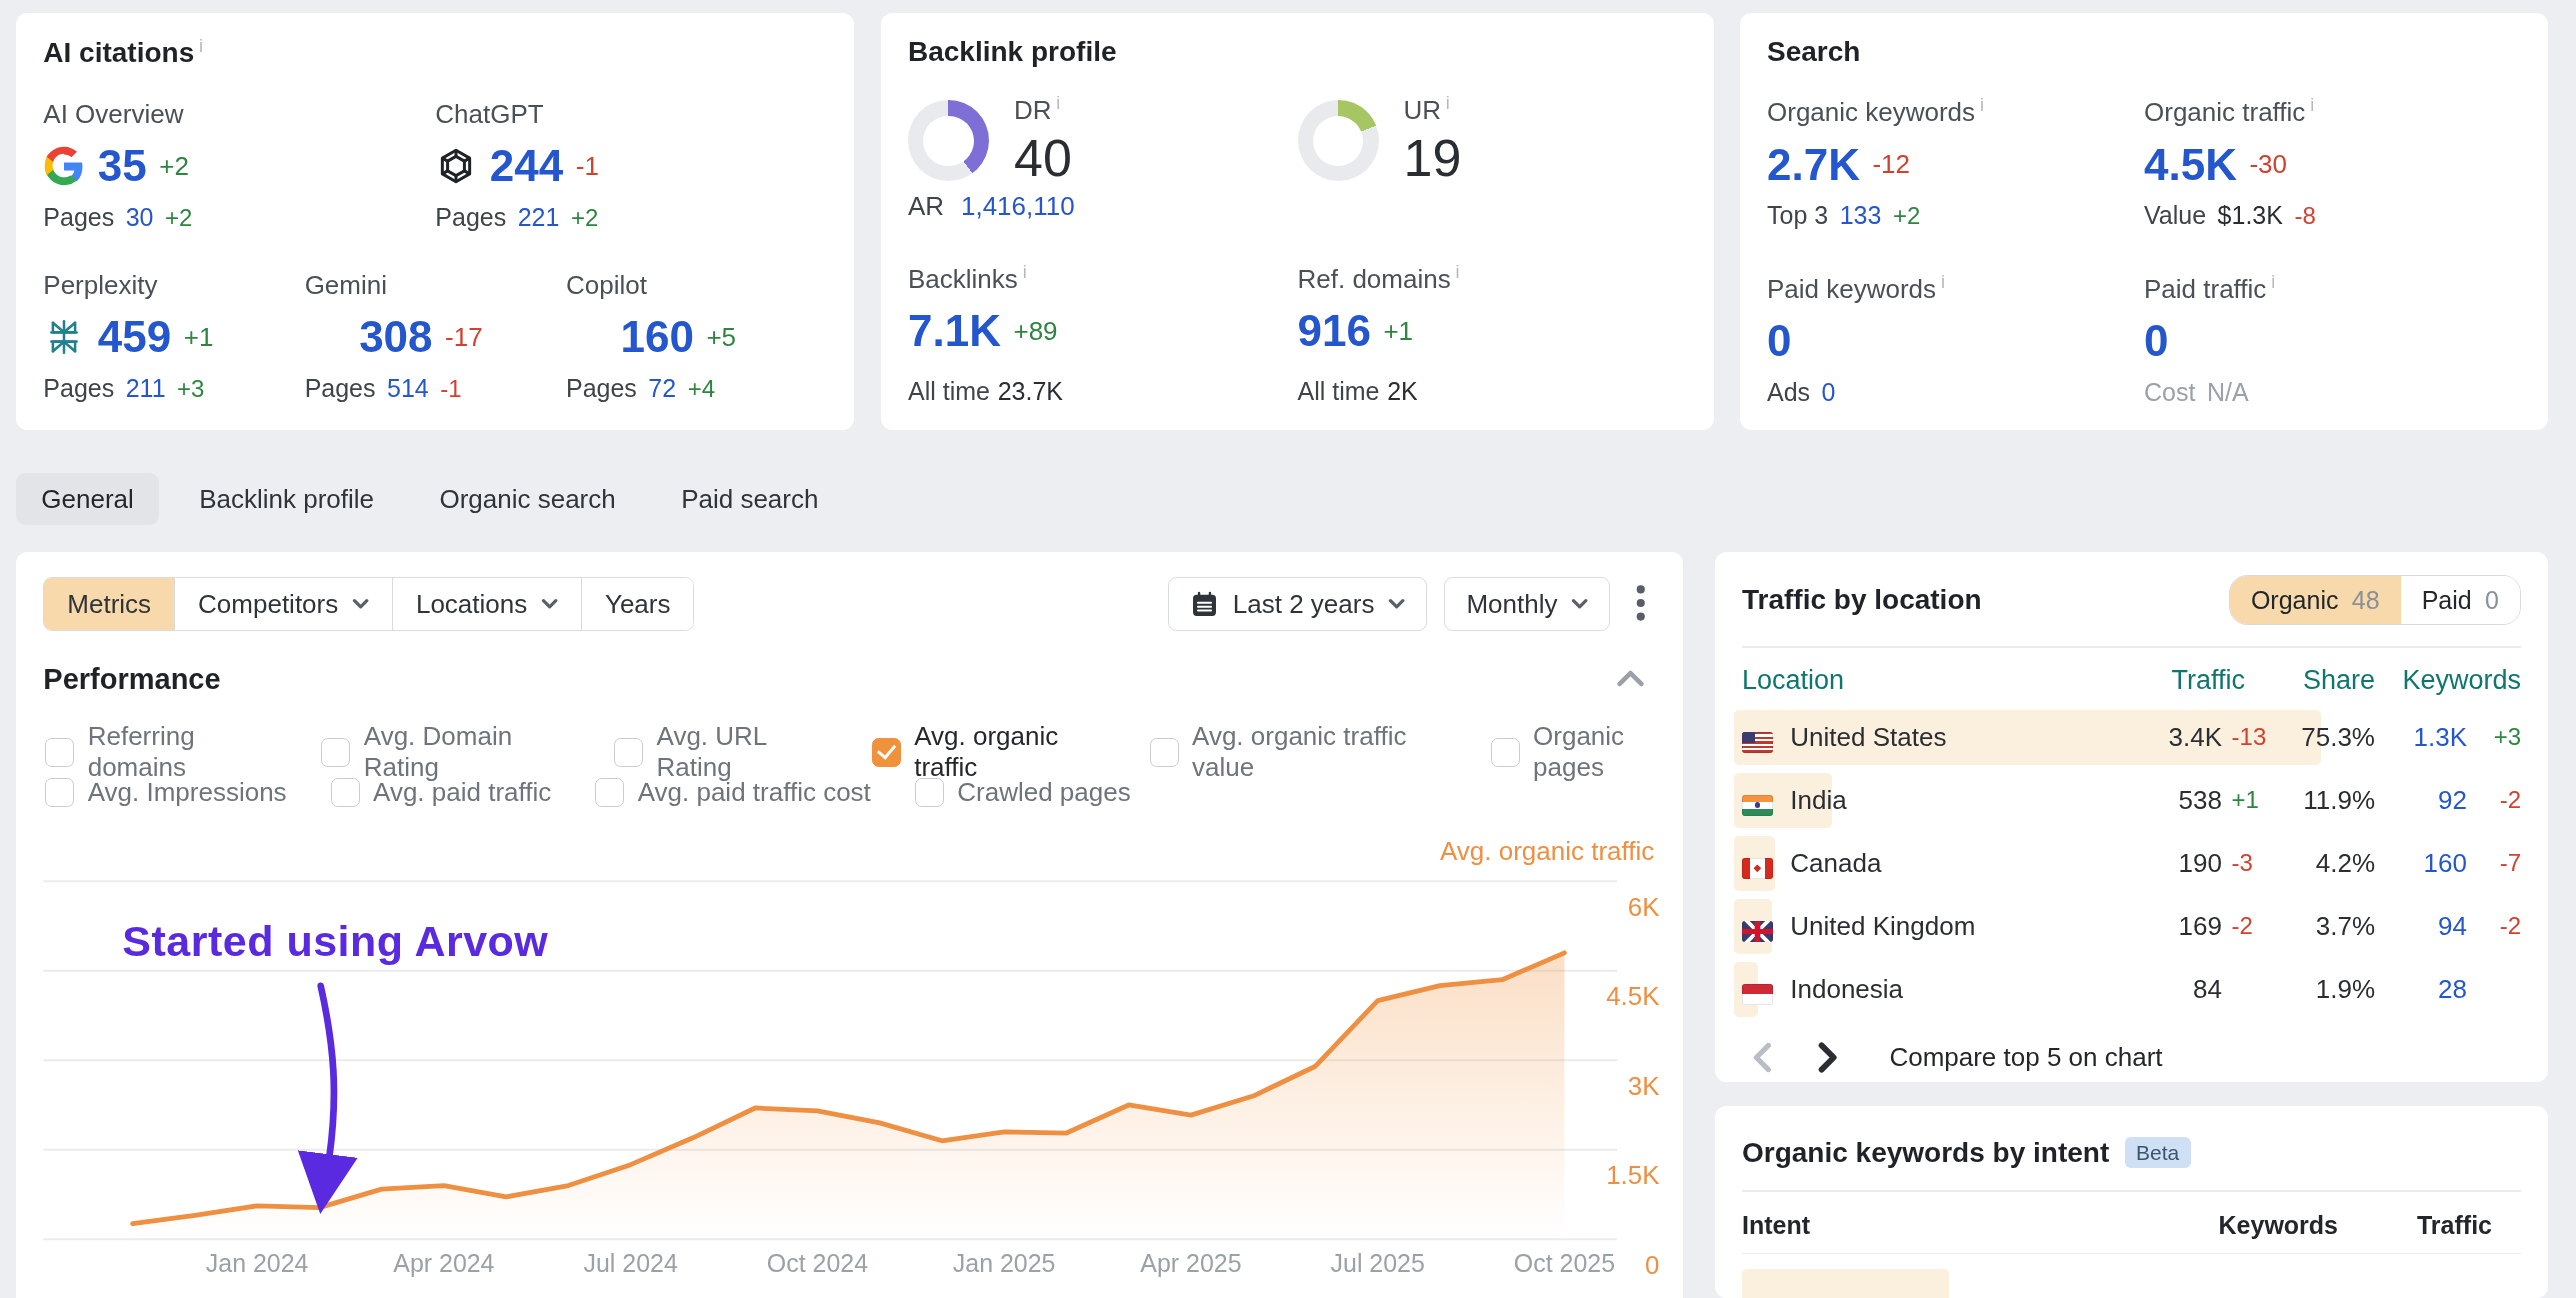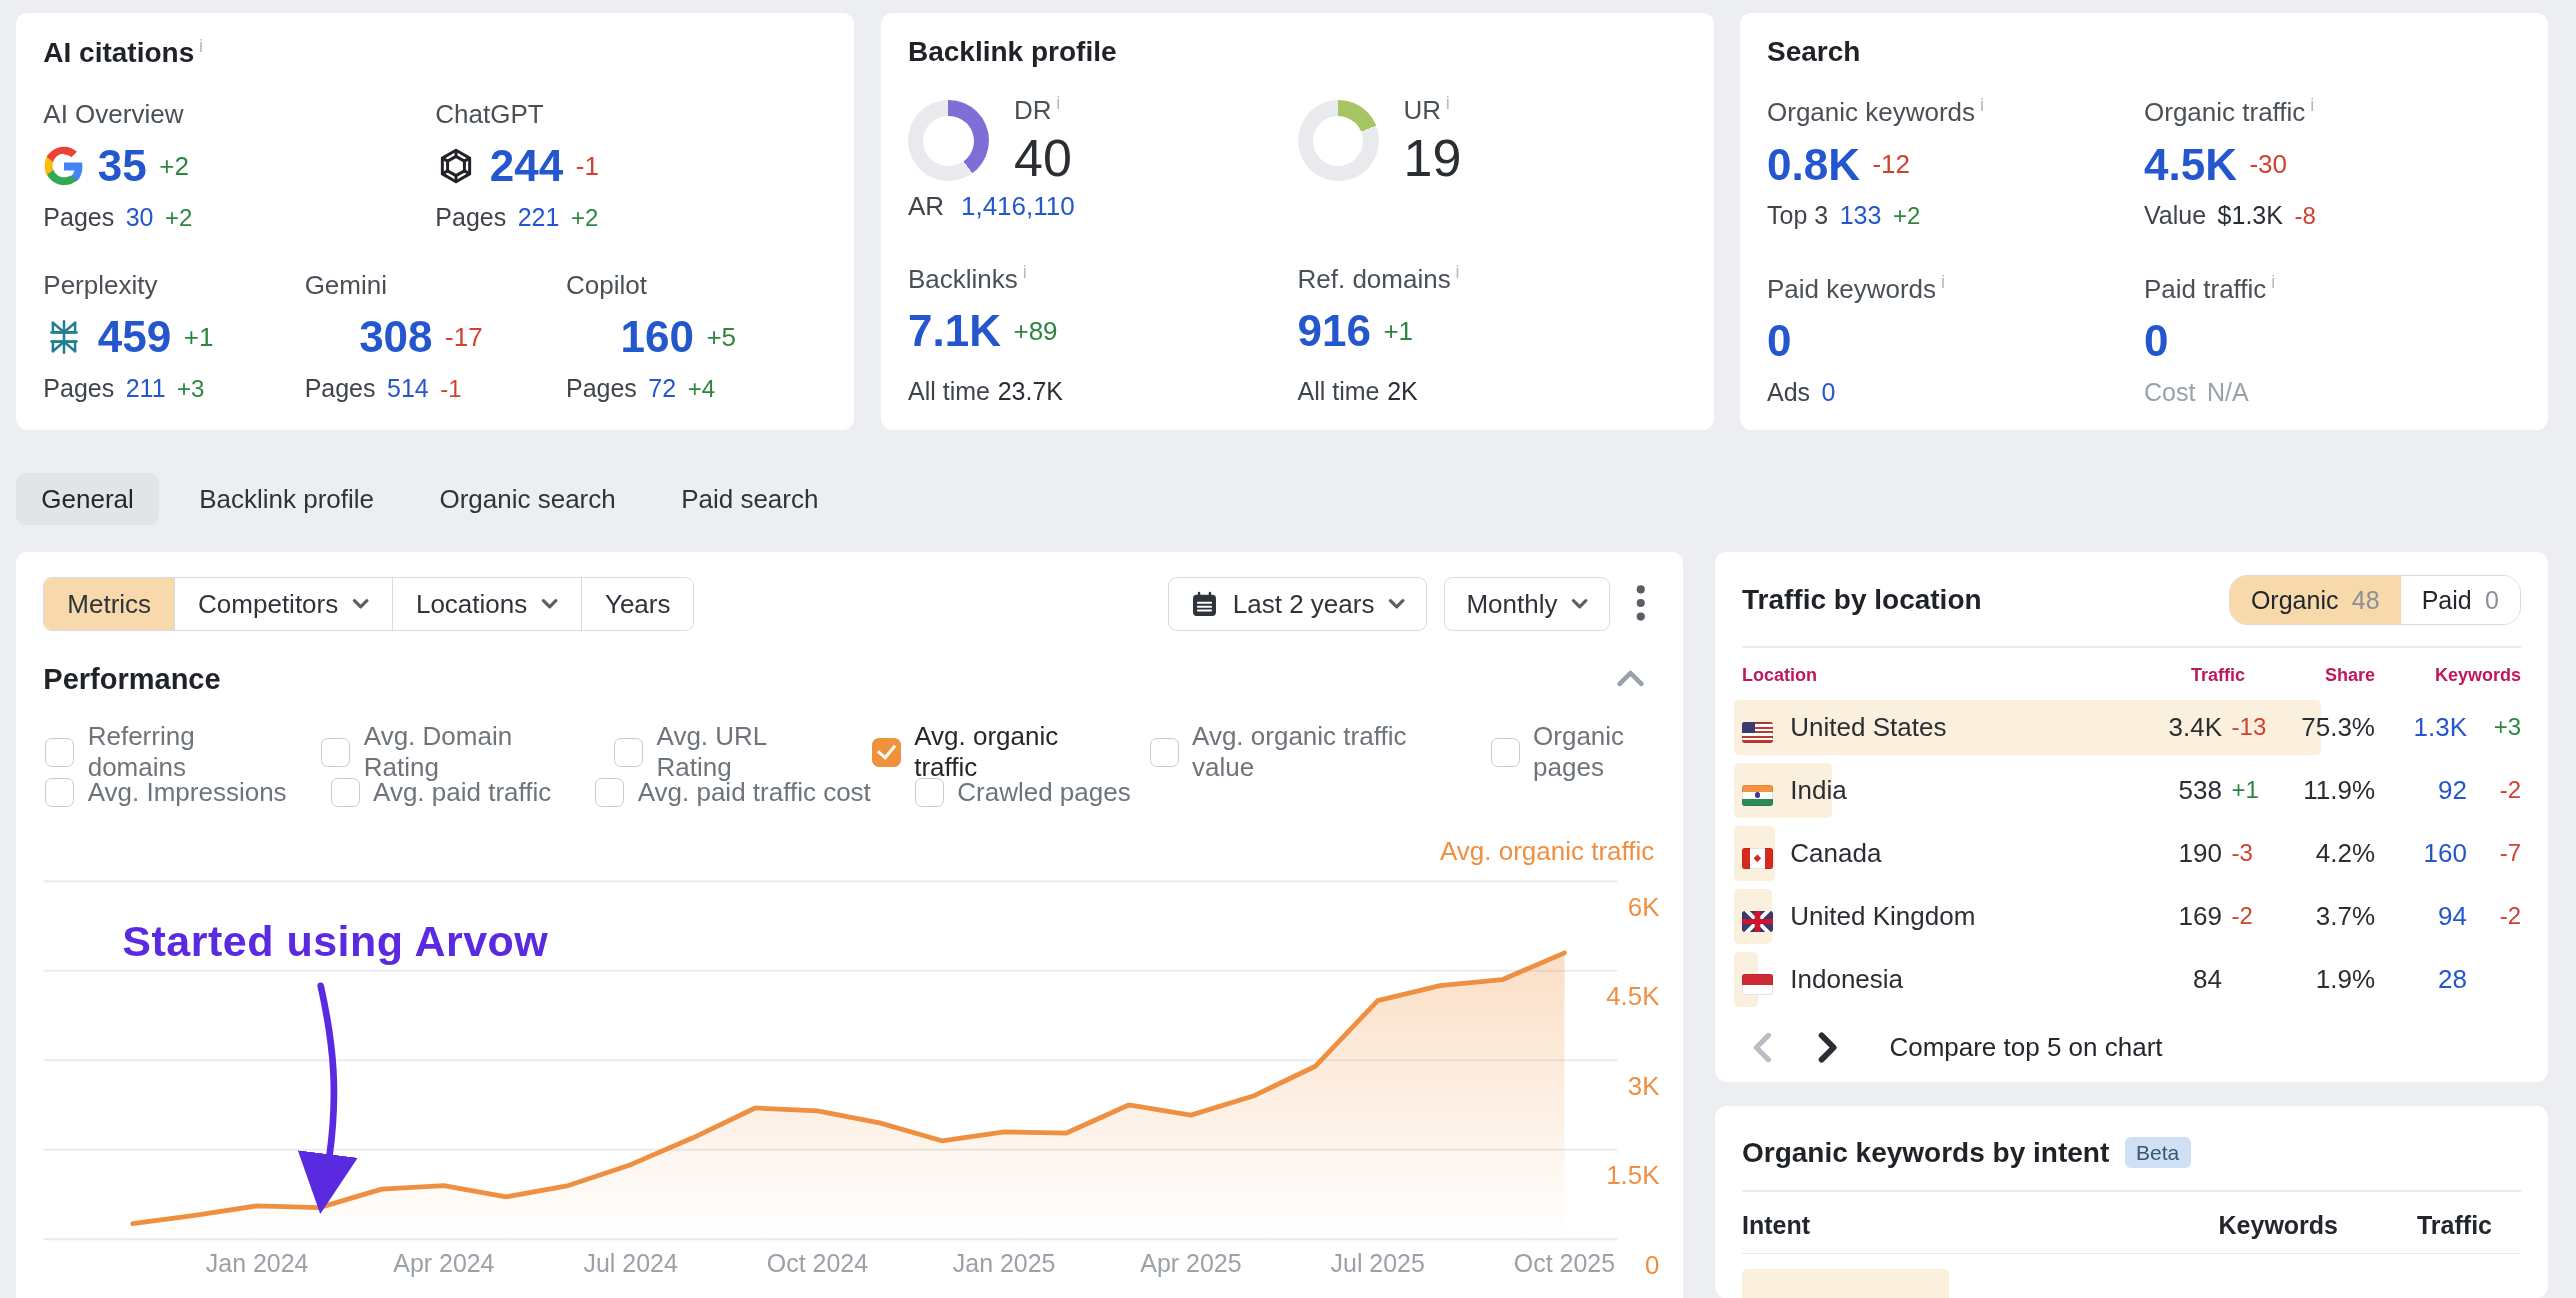--- a/index.html
+++ b/index.html
@@ -80,21 +80,21 @@
   svg.arrow{pointer-events:none}
   .anno{position:absolute;left:106px;top:365px;font-size:43px;font-weight:800;color:#5a2ae0;letter-spacing:0.5px}
   
   .traffic-card{left:1715px;top:552px;width:833px;height:530px}
   .tc-head{display:flex;justify-content:space-between;align-items:center}
   .toggle{display:inline-flex;border:1.9px solid var(--border);border-radius:18px;overflow:hidden}
   .tg-btn{display:inline-flex;align-items:center;gap:13.4px;height:48px;padding:0 21px;font-size:25px;color:#23272b;border:none;background:#fff;cursor:pointer}
   .tg-btn.active{background:var(--tan)}
   .tg-count{color:#8a9098}
   .tc-div{height:1.9px;background:var(--grid);margin-top:21px}
-  .t-head{display:flex;margin-top:17.3px;font-size:18px;font-weight:700;color:#be185d;padding-bottom:9.6px}
+  .t-head{display:flex;margin-top:17.3px;font-size:27px;font-weight:400;color:#0f766e;padding-bottom:9.6px}
   .h-loc{flex:1} .h-traffic{width:144px;text-align:right;padding-right:38px}
   .h-share{width:92px;text-align:right} .h-kw{width:146px;text-align:right}
   .t-row{position:relative;height:63px;display:flex;align-items:center;font-size:26px}
   .t-bar{position:absolute;left:-7.7px;top:3.8px;bottom:3.8px;background:#fbf0de;border-radius:4.8px;z-index:0}
   .t-row>span{position:relative;z-index:1}
   .t-name{flex:1;display:flex;align-items:flex-end;gap:17.3px;color:#2a2e33}
   .t-val{width:83px;text-align:right;color:#2a2e33}
   .t-del{width:61px;padding-left:9.6px;font-size:24px}
   .t-share{width:92px;text-align:right;color:#2a2e33}
   .t-kw{width:92px;text-align:right}
@@ -290,21 +290,21 @@
       </div>
     </div>
   </section>
 
   <section class="card search-card">
     <h3 class="card-title">Search</h3>
     <div class="s-row">
       <div class="s-block">
         <div class="m-label"><span>Organic keywords</span><sup class="info">i</sup></div>
         <div class="m-valrow">
-          <span class="m-value link">0.8K</span>
+          <span class="m-value link">2.7K</span>
           <span class="m-delta down">-12</span>
         </div>
         <div class="s-sub">
           <span class="sub-label">Top 3</span>
           <span class="link">133</span>
           <span class="up" style="font-size:24px">+2</span>
         </div>
       </div>
       <div class="s-block">
         <div class="m-label"><span>Organic traffic</span><sup class="info">i</sup></div>

